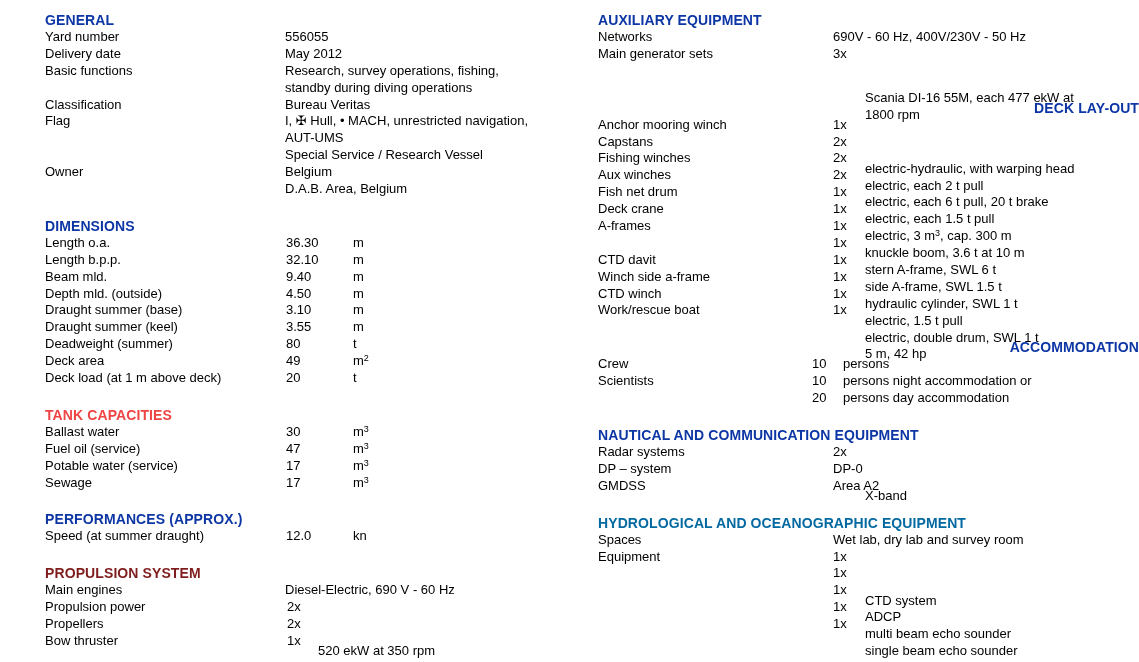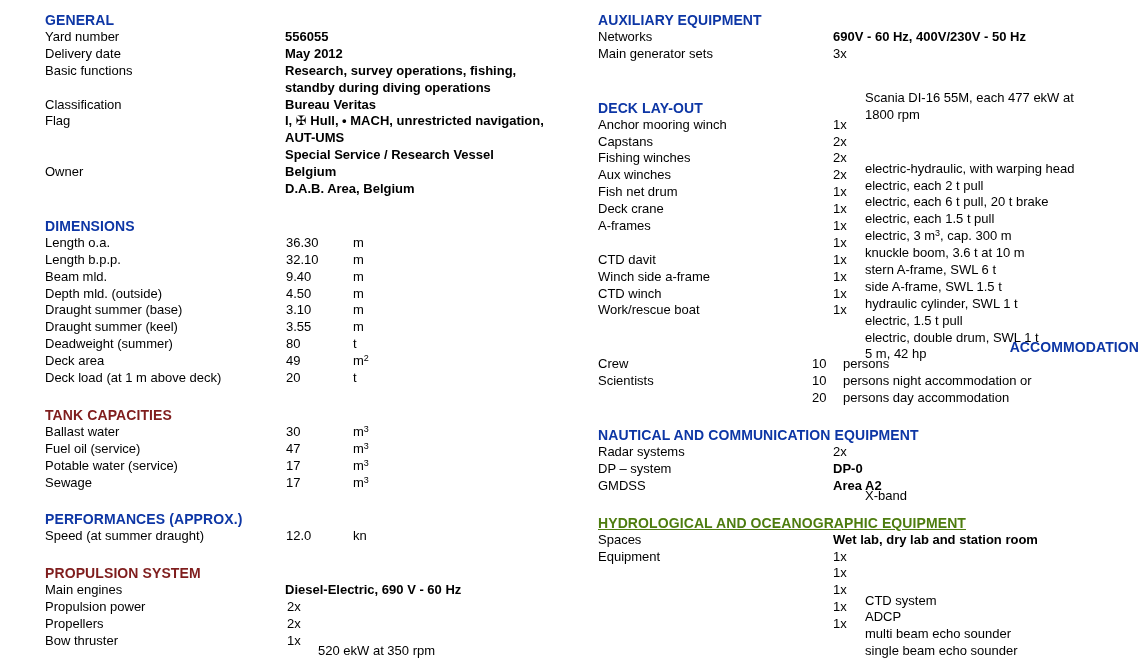--- a/index.html
+++ b/index.html
@@ -27,21 +27,21 @@
   .sec-title{
     font-weight:bold;
     font-size:14px;
     height:17px;line-height:17px;
     white-space:nowrap;
     letter-spacing:0.1px;
   }
   .row{position:relative;height:16.9px;white-space:nowrap;}
   .c{position:absolute;top:0;line-height:16.9px;}
   .c-label{left:0;}
-  .c-value{left:var(--val-x);font-weight:bold;}
+  .c-value{left:var(--val-x);}
   .c-qty{left:var(--qty-x);}
   .c-qtext{left:var(--qtext-x);margin-top:44px;}
   .c-num{left:var(--num-x);width:var(--num-w);text-align:left;}
   .c-unit{left:var(--unit-x);}
   .sup{font-size:9px;position:relative;top:-4px;}
 </style>
 </head>
 <body>
 
 <div class="col col-left">
@@ -126,21 +126,21 @@
         <div class="c c-num">49</div>
         <div class="c c-unit">m<span class="sup">2</span></div>
       </div>
       <div class="row">
         <div class="c c-label">Deck load (at 1 m above deck)</div>
         <div class="c c-num">20</div>
         <div class="c c-unit">t</div>
       </div>
     </div>
     <div class="section">
-      <div class="sec-title" style="color: #7f1d1d;">TANK CAPACITIES</div>
+      <div class="sec-title" style="color: #ef4444;">TANK CAPACITIES</div>
       <div class="row">
         <div class="c c-label">Ballast water</div>
         <div class="c c-num">30</div>
         <div class="c c-unit">m<span class="sup">3</span></div>
       </div>
       <div class="row">
         <div class="c c-label">Fuel oil (service)</div>
         <div class="c c-num">47</div>
         <div class="c c-unit">m<span class="sup">3</span></div>
       </div>
@@ -196,21 +196,21 @@
       <div class="row">
         <div class="c c-label">Main generator sets</div>
         <div class="c c-qty">3x</div>
         <div class="c c-qtext">Scania DI-16 55M, each 477 ekW at</div>
       </div>
       <div class="row">
         <div class="c c-qtext">1800 rpm</div>
       </div>
     </div>
     <div class="section">
-      <div class="sec-title" style="color: rgb(13, 54, 165);">DECK LAY-OUT</div>
+      <div class="sec-title" style="color: rgb(13, 54, 165); text-align: right;">DECK LAY-OUT</div>
       <div class="row">
         <div class="c c-label">Anchor mooring winch</div>
         <div class="c c-qty">1x</div>
         <div class="c c-qtext">electric-hydraulic, with warping head</div>
       </div>
       <div class="row">
         <div class="c c-label">Capstans</div>
         <div class="c c-qty">2x</div>
         <div class="c c-qtext">electric, each 2 t pull</div>
       </div>
@@ -291,24 +291,24 @@
       <div class="row">
         <div class="c c-label">DP – system</div>
         <div class="c c-value">DP-0</div>
       </div>
       <div class="row">
         <div class="c c-label">GMDSS</div>
         <div class="c c-value">Area A2</div>
       </div>
     </div>
     <div class="section">
-      <div class="sec-title" style="color: #4d7c0f; text-decoration: underline;">HYDROLOGICAL AND OCEANOGRAPHIC EQUIPMENT</div>
+      <div class="sec-title" style="color: #0369a1;">HYDROLOGICAL AND OCEANOGRAPHIC EQUIPMENT</div>
       <div class="row">
         <div class="c c-label">Spaces</div>
-        <div class="c c-value">Wet lab, dry lab and station room</div>
+        <div class="c c-value">Wet lab, dry lab and survey room</div>
       </div>
       <div class="row">
         <div class="c c-label">Equipment</div>
         <div class="c c-qty">1x</div>
         <div class="c c-qtext">CTD system</div>
       </div>
       <div class="row">
         <div class="c c-qty">1x</div>
         <div class="c c-qtext">ADCP</div>
       </div>

